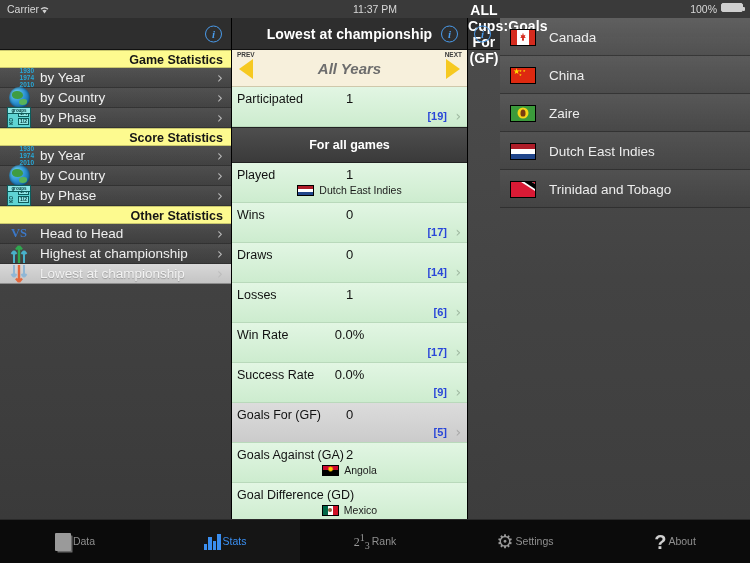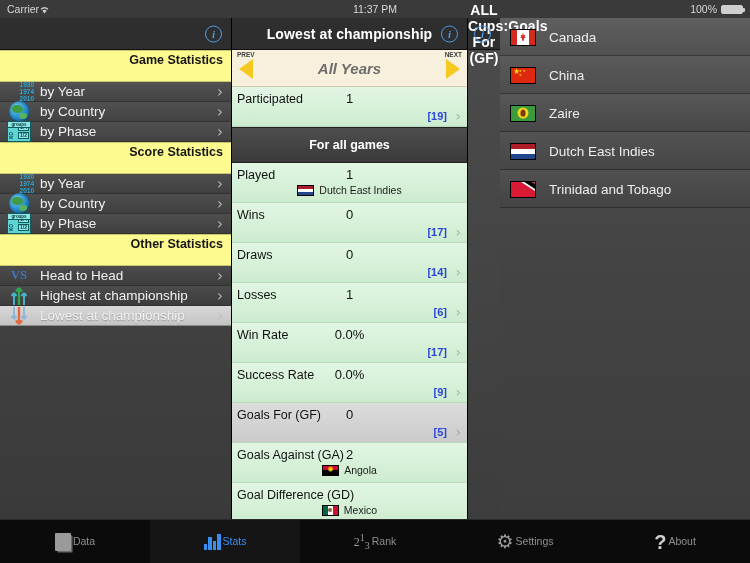--- a/index.html
+++ b/index.html
@@ -23,21 +23,21 @@
     background: #3a3a3a;
     color: #d8d8d8;
     font-size: 10.5px;
     display: flex;
     align-items: center;
     flex: 0 0 18px;
     position: relative;
   }
   .sb-left { position: absolute; left: 7px; display: flex; align-items: center; gap: 0; }
   .sb-center { position: absolute; left: 0; right: 0; text-align: center; }
-  .sb-right { position: absolute; right: 7px; display: flex; align-items: center; gap: 4px; }
+  .sb-right { position: absolute; right: 7px; display: flex; gap: 4px; }
   .wifi-icon { display: inline-block; width: 11px; height: 9px; position: relative; }
   .wifi-icon svg { display:block; }
   .battery {
     width: 22px; height: 9px;
     border: 1px solid #cfcfcf;
     border-radius: 2px;
     position: relative;
     background: #cfcfcf;
   }
   .battery::after {
@@ -76,21 +76,21 @@
     line-height: 1;
   }
 
   .section-hdr {
     background: #fdfa8f;
     color: #161616;
     font-size: 12.5px;
     font-weight: bold;
     text-align: right;
     padding: 3px 8px 3px 0;
-    height: 32px;
+    height: 18px;
     line-height: 12px;
     border-top: 1px solid #c9c76e;
     border-bottom: 1px solid #c9c76e;
   }
 
   .lrow {
     height: 20px;
     display: flex; align-items: center;
     padding: 0 6px 0 4px;
     color: #efefef;

